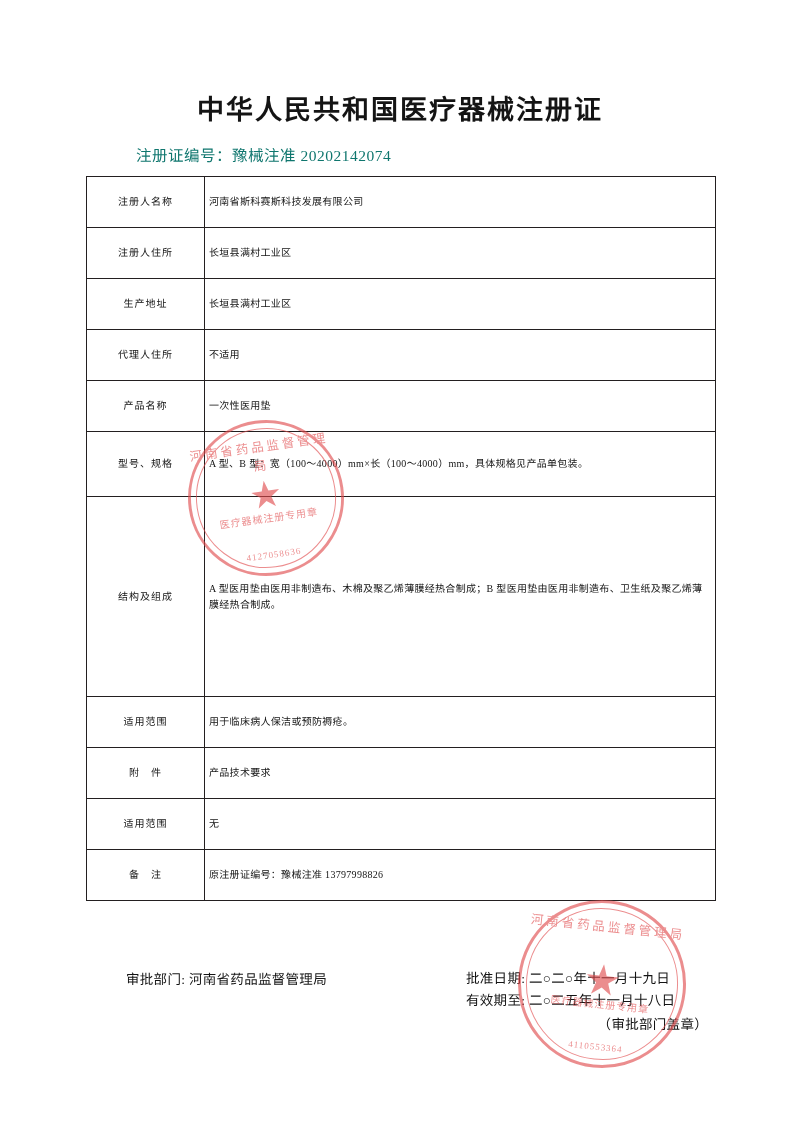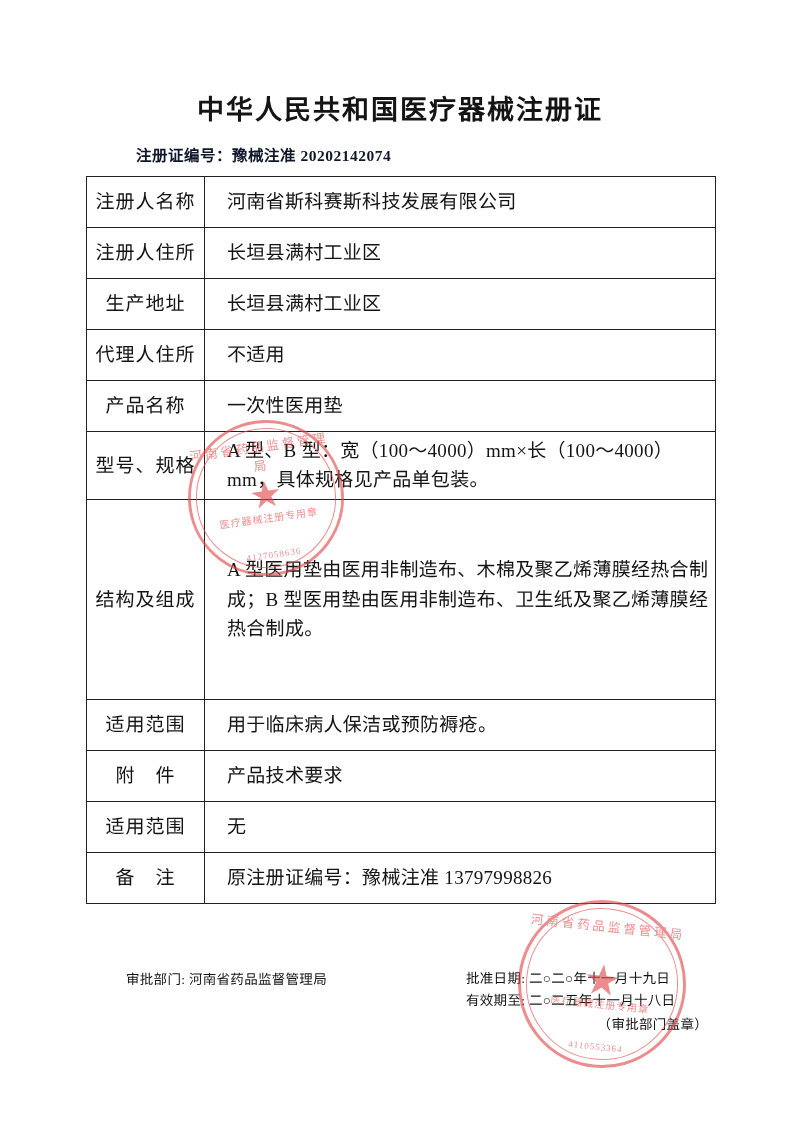--- a/index.html
+++ b/index.html
@@ -35,50 +35,49 @@
     letter-spacing: 2px;
     font-family: "Liberation Serif", "DejaVu Serif", serif;
     color: #141414;
   }
   .cert-number {
     position: absolute;
     top: 143px;
     left: 136px;
     font-size: 15.5px;
     letter-spacing: 0.5px;
-    color: #0f172a;
-    font-weight: bold;
+    color: #0f766e;
   }
 
   
   .cert-table {
     position: absolute;
     top: 176px;
     left: 86px;
     width: 630px;
     border-collapse: collapse;
     table-layout: fixed;
   }
   .cert-table td {
     border: 1px solid #231f20;
-    font-size: 19px;
+    font-size: 10px;
     line-height: 1.55;
     color: #141414;
     vertical-align: middle;
     padding: 4px 6px;
     box-sizing: border-box;
   }
   .cert-table td.label {
     width: 118px;
     text-align: center;
     letter-spacing: 1px;
     padding: 4px 2px;
   }
   .cert-table td.value {
-    padding-left: 22px;
+    padding-left: 4px;
     letter-spacing: 0.3px;
   }
   .row-h-normal { height: 51px; }
   .row-h-spec   { height: 65px; }
   .row-h-struct { height: 200px; }
   .value-spec {
     line-height: 1.7;
   }
   .value-struct {
     line-height: 1.95;

